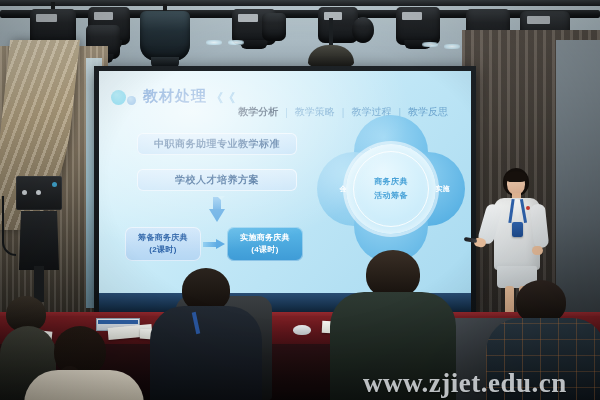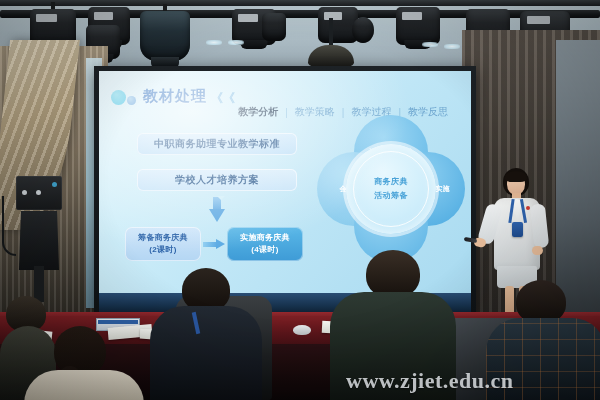--- a/index.html
+++ b/index.html
@@ -432,21 +432,21 @@
     position:absolute; left:494px; top:338px; width:9px; height:7px; border-radius:50%;
     background:#7e2a2a;
   }
 
   
   .vignette{
     position:absolute; inset:0; pointer-events:none;
     background:radial-gradient(ellipse at 50% 45%, rgba(0,0,0,0) 45%, rgba(0,0,0,.30) 100%);
   }
   .watermark{
-    position:absolute; left:346px; top:368px; font-size:22px; font-weight:bold;
+    position:absolute; left:363px; top:368px; font-size:27px; font-weight:bold;
     font-family:"Liberation Serif","DejaVu Serif",serif;
     color:rgba(232,236,240,.80);
     text-shadow:0 1px 2px rgba(0,0,0,.55);
     letter-spacing:.5px; white-space:nowrap;
   }
 </style>
 </head>
 <body>
 
 <div id="scene">

